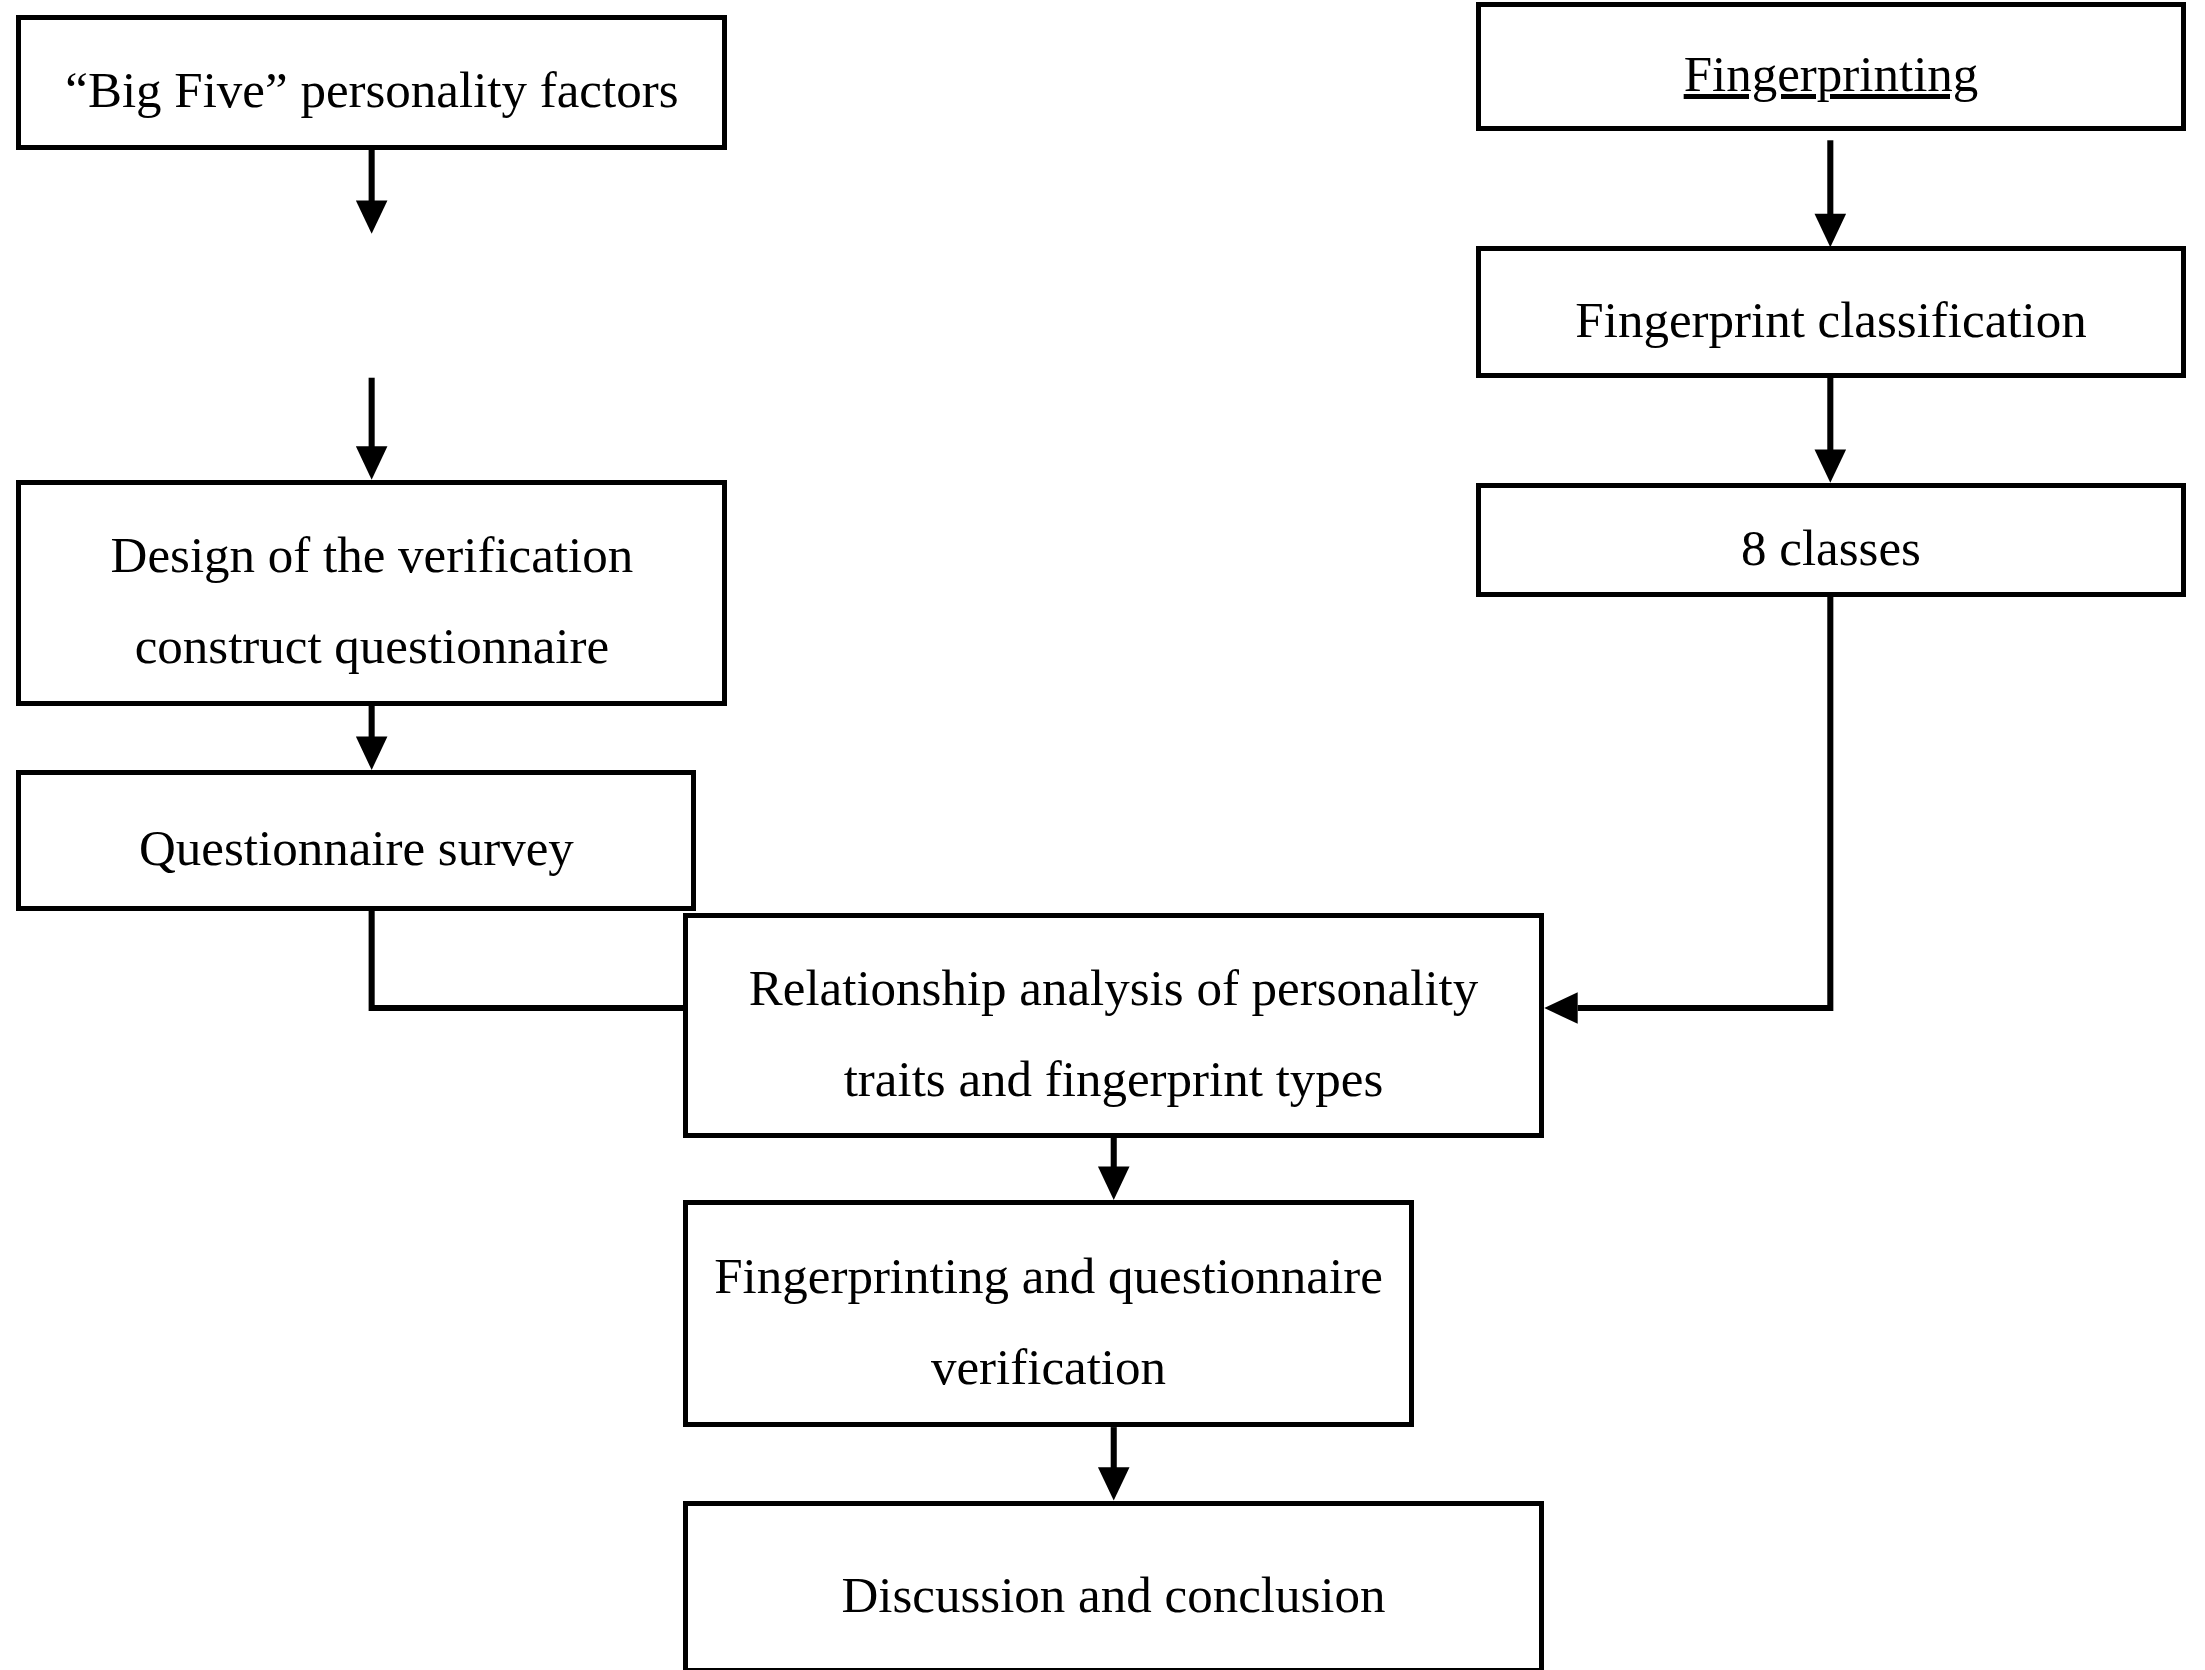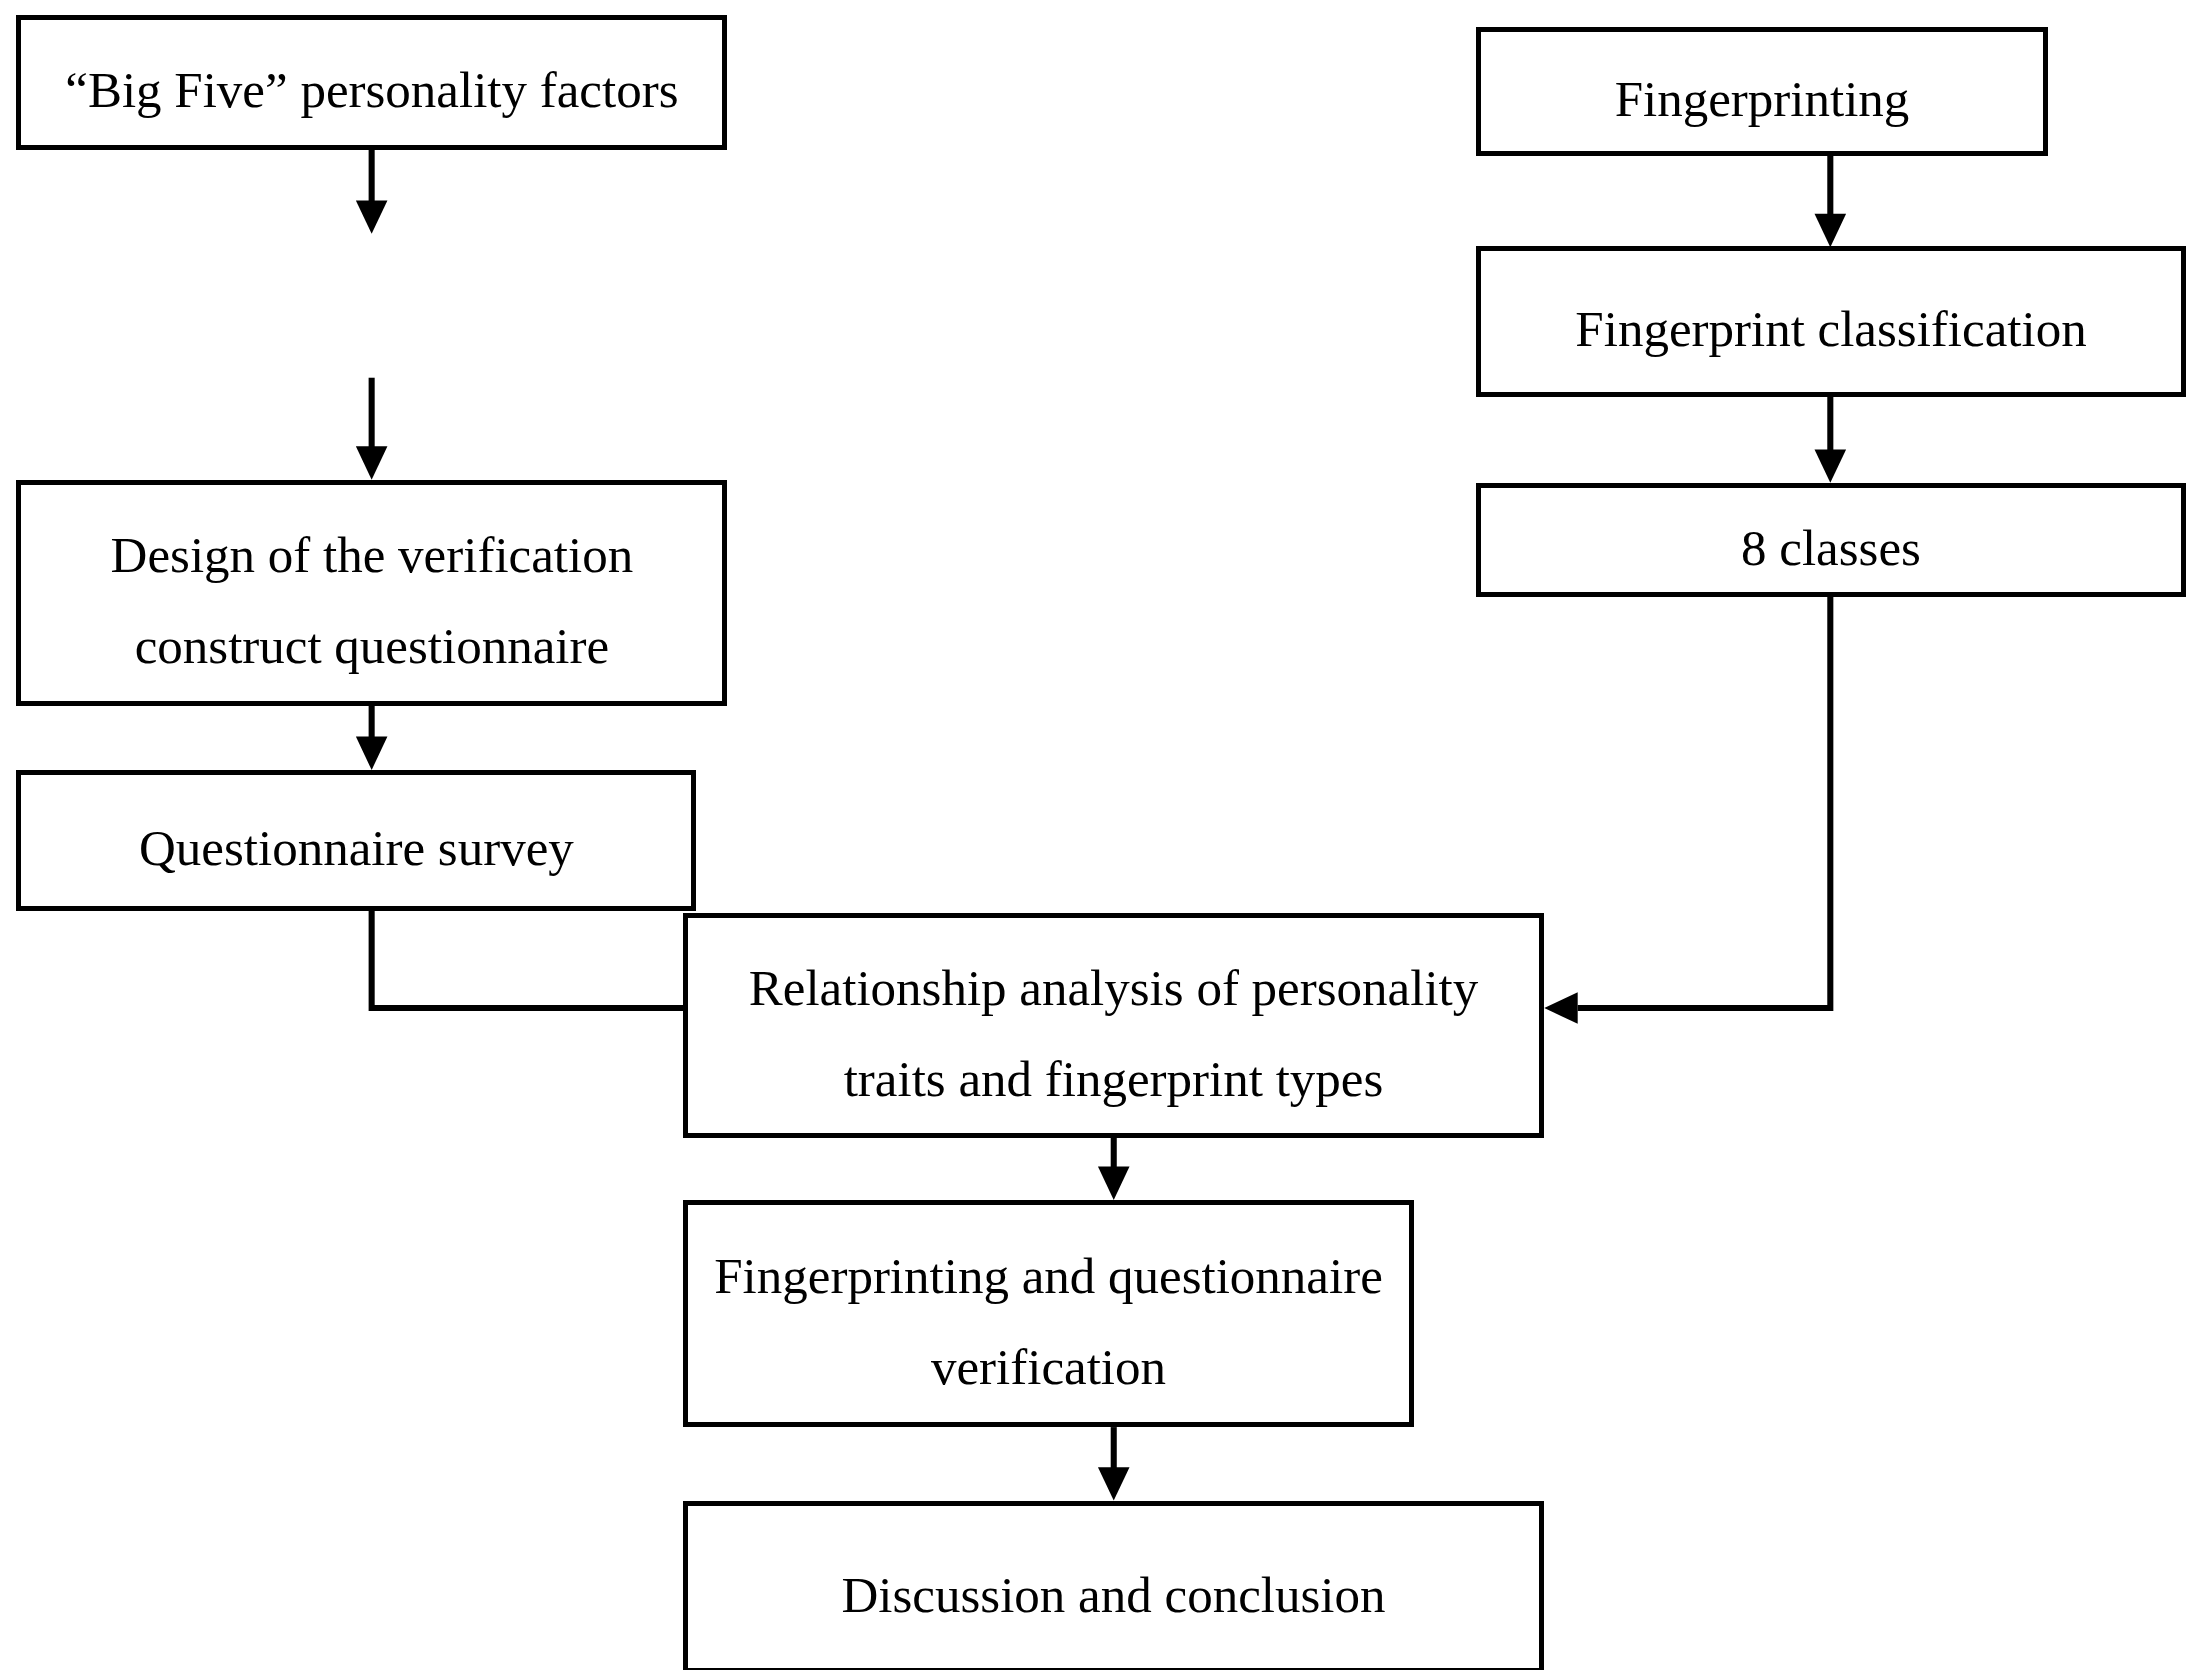--- a/index.html
+++ b/index.html
@@ -111,25 +111,25 @@
 
   <div class="node" style="left:16.4px; top:480px; width:711px; height:226px;">
     <span class="line">Design of the verification</span>
     <span class="line">construct questionnaire</span>
   </div>
 
   <div class="node" style="left:16.4px; top:770px; width:680px; height:141px;">
     <span class="line">Questionnaire survey</span>
   </div>
 
-  <div class="node" style="left:1476px; top:27px; width:572px; height:129px;">
+  <div class="node" style="left:1476px; top:2px; width:710px; height:129px;text-decoration:underline;">
     <span class="line">Fingerprinting</span>
   </div>
 
-  <div class="node" style="left:1476px; top:246px; width:710px; height:151px;">
+  <div class="node" style="left:1476px; top:246px; width:710px; height:132px;">
     <span class="line">Fingerprint classification</span>
   </div>
 
   <div class="node" style="left:1476px; top:483px; width:710px; height:114px;">
     <span class="line">8 classes</span>
   </div>
 
   <div class="node" style="left:683px; top:913px; width:861px; height:225px;">
     <span class="line">Relationship analysis of personality</span>
     <span class="line">traits and fingerprint types</span>

